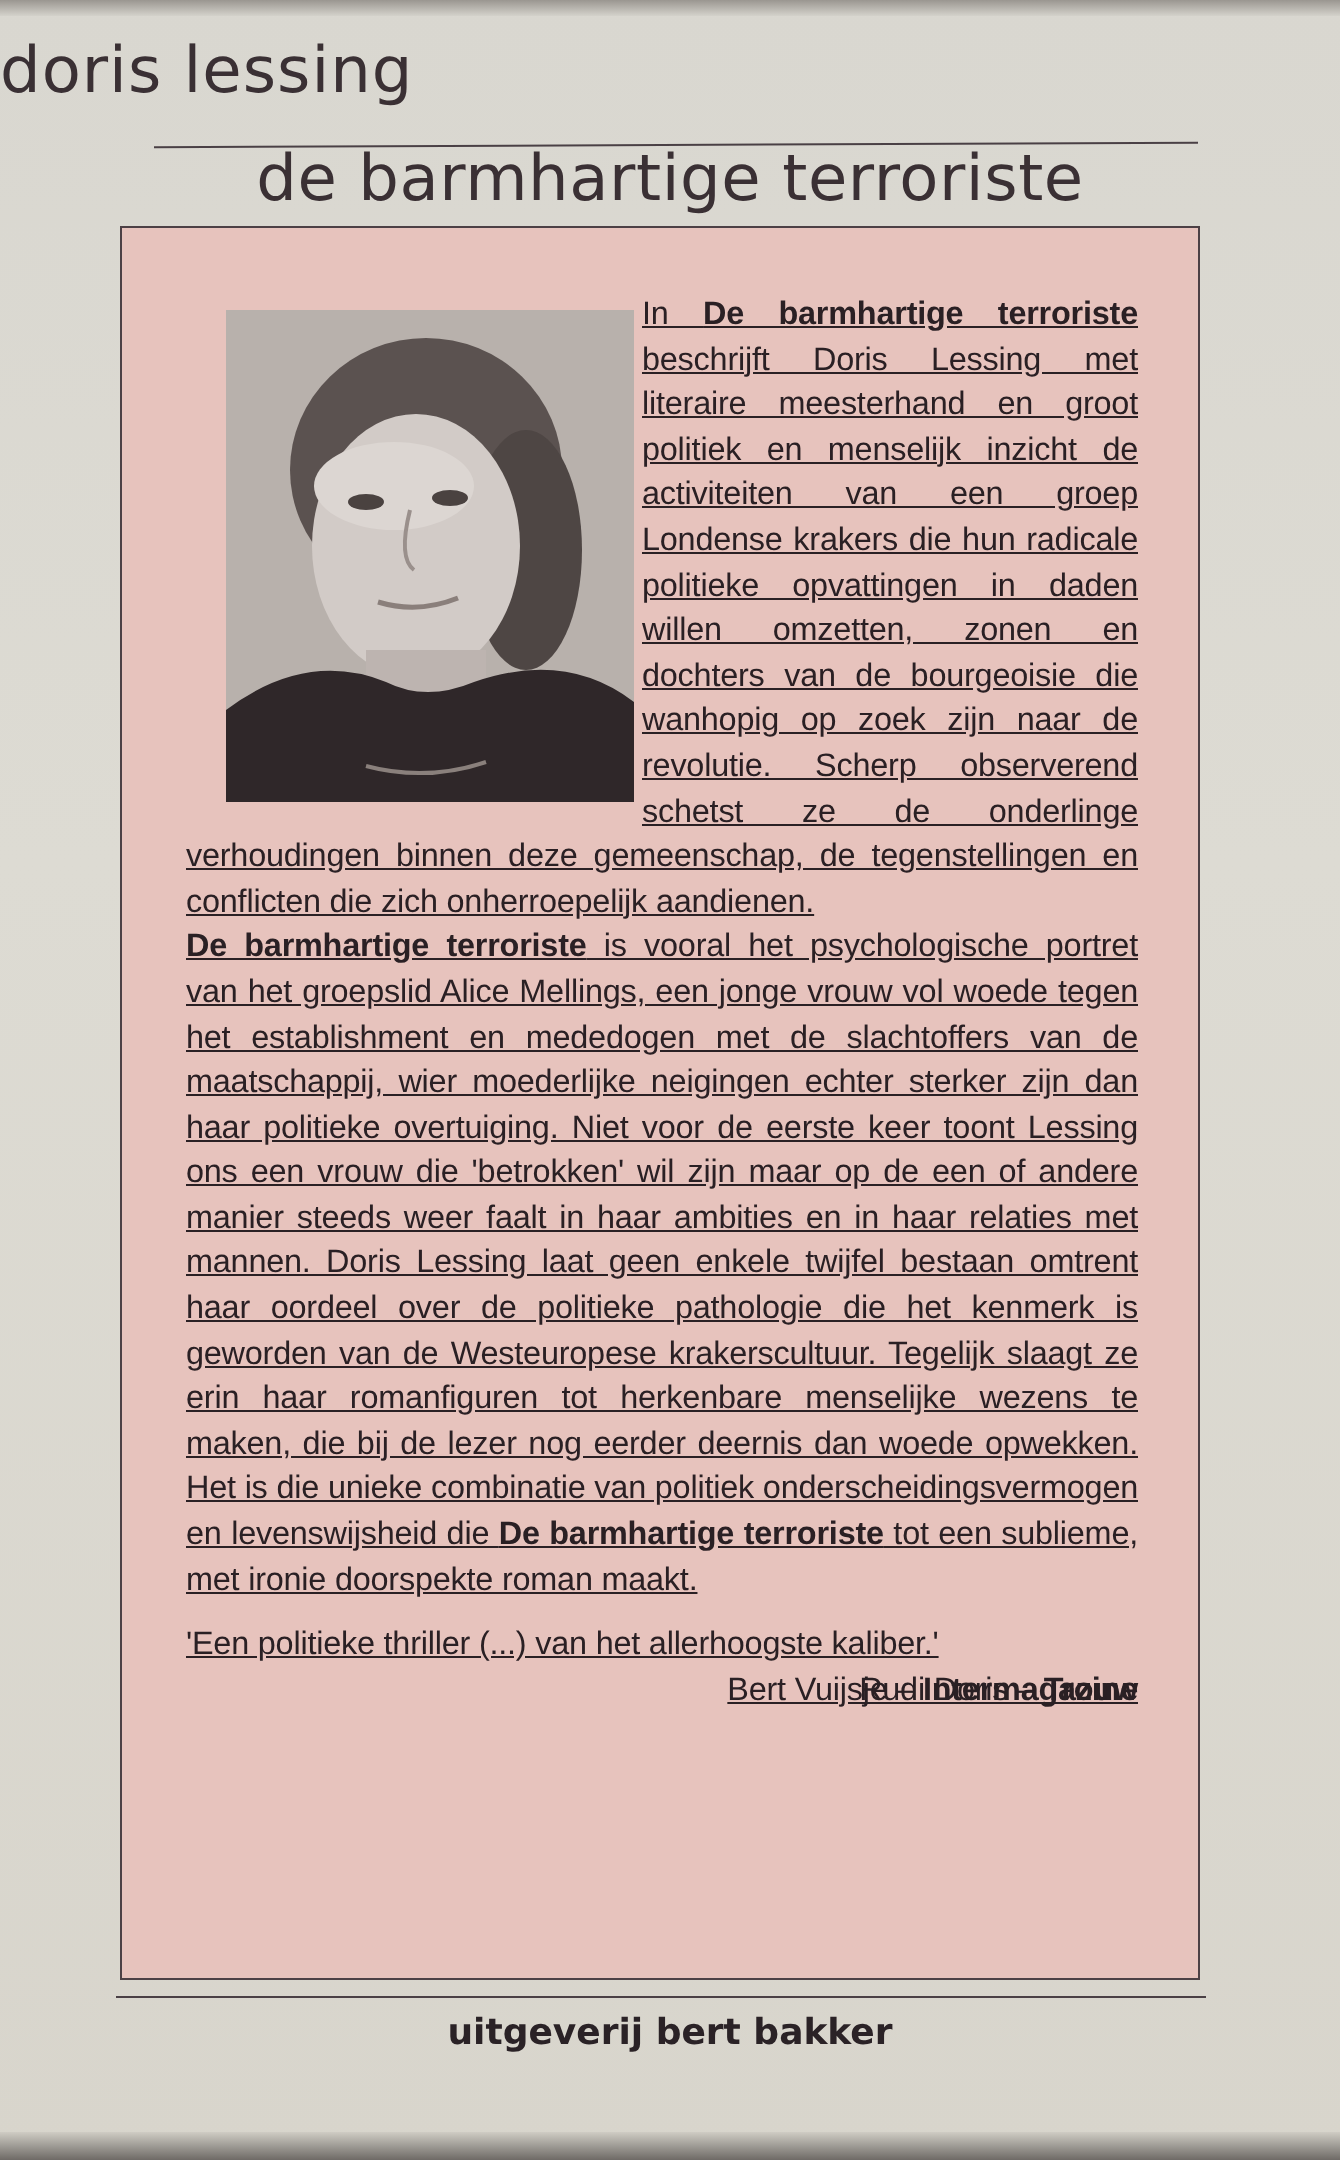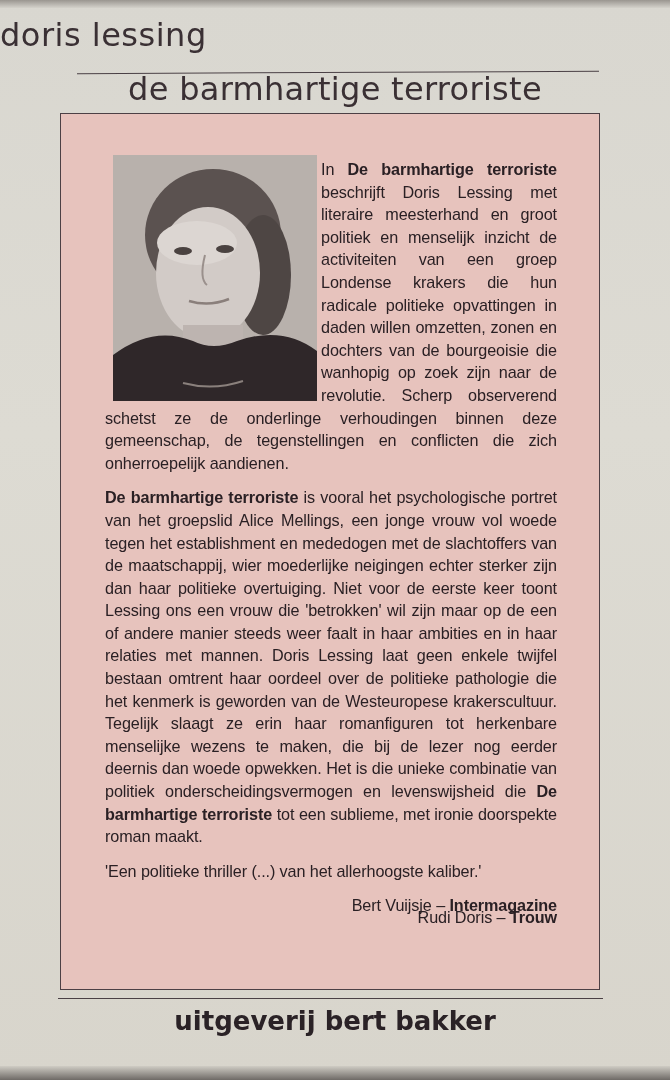--- a/index.html
+++ b/index.html
@@ -42,34 +42,34 @@
     background: linear-gradient(180deg, #bdb7b2 0%, #a79f9b 55%, #3e3537 75%, #2e2729 100%);
     overflow: hidden;
   }
   .photo svg { display: block; }
   .text {
     position: absolute; left: 32px; top: 32px; width: 476px;
     font-family: "Liberation Sans Narrow", "Liberation Sans", sans-serif;
     font-size: 16.2px; line-height: 22.6px; color: #2a2024;
     letter-spacing: -0.1px;
   }
-  .text p { margin: 12px; text-align: justify; }
+  .text p { margin: 0; text-align: justify; text-decoration: underline; }
   .float-spacer {
     float: left; width: 228px; height: 250px;
   }
   .b { font-weight: bold; }
   .quote { margin-top: 10px !important; text-align: center; }
   .attrib { text-align: right !important; }
   .rule-bottom {
     position: absolute; left: 58px; width: 545px; top: 998px; height: 0;
     border-top: 1.5px solid #4a4045;
   }
   .publisher {
     position: absolute; left: 0; width: 670px; top: 1006px;
-    text-align: center; font-size: 26px; font-weight: bold; color: #2a2226;
+    text-align: center; font-size: 18px; font-weight: bold; color: #2a2226;
   }
 </style>
 </head>
 <body>
 
 <div class="top-edge"></div>
 
 <div class="author">doris lessing</div>
 <div class="rule-top"></div>
 <div class="title">de barmhartige terroriste</div>

